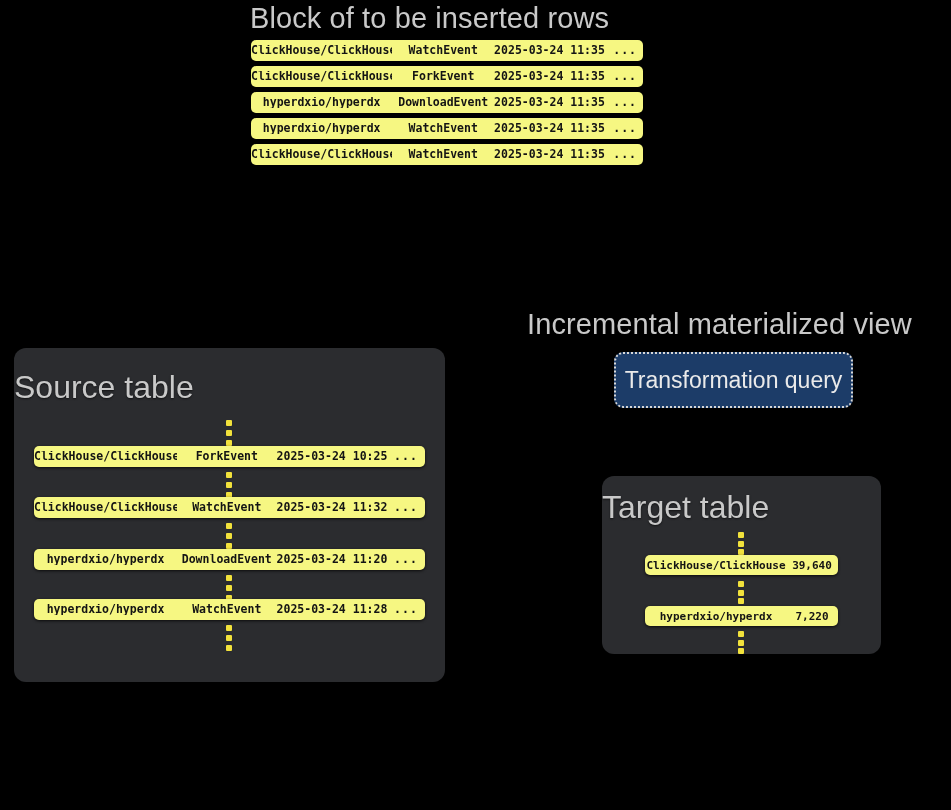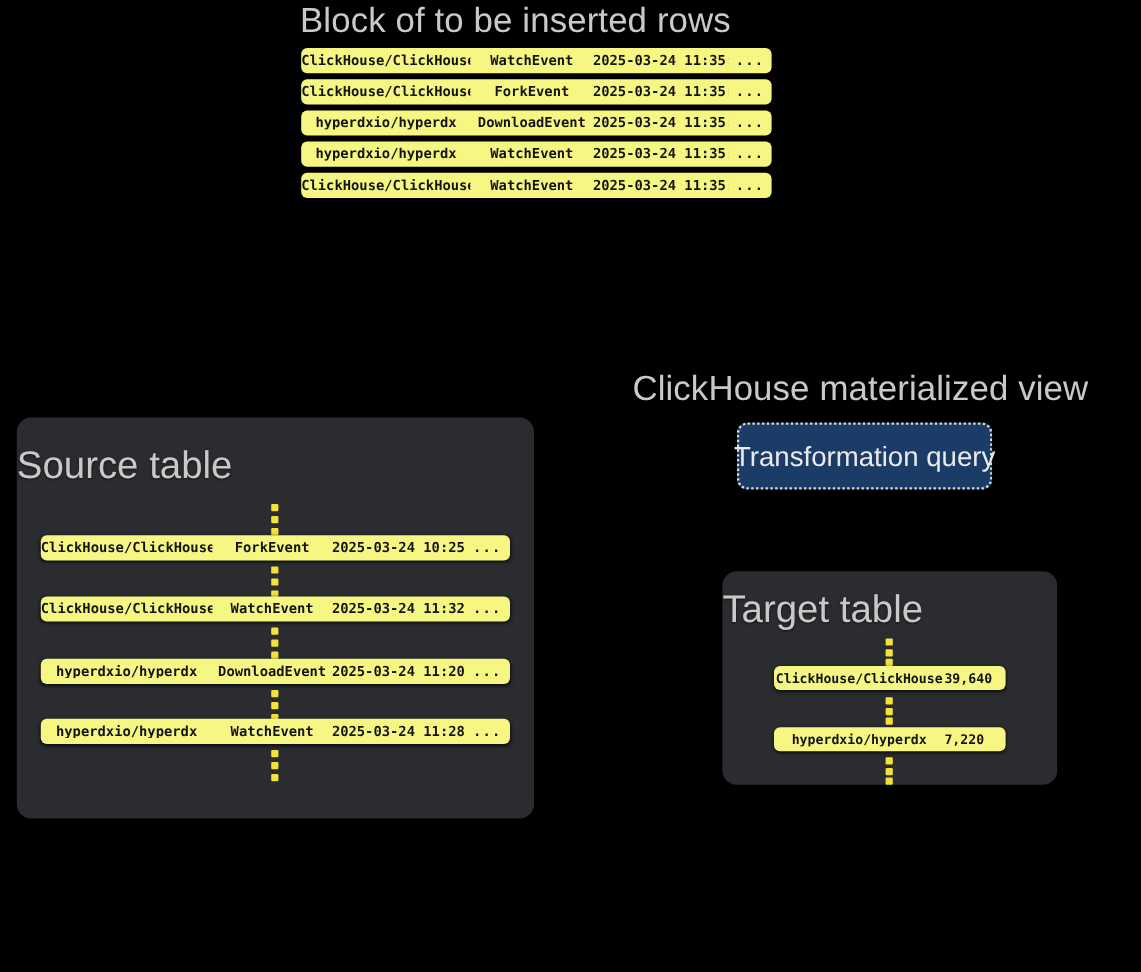--- a/index.html
+++ b/index.html
@@ -74,21 +74,21 @@
   
   .src-row { height: 21px; }
   .src-row .c-repo  { width: 158px; }
   .src-row .c-event { width: 110px; }
   .src-row .c-time  { width: 122px; text-align: left; }
   .src-row .c-dots  { width: 42px; text-align: center; letter-spacing: 1px; }
 
   
   .tgt-row { height: 20px; font-size: 11px; }
   .tgt-row .c-repo { width: 142px; text-align: center; }
-  .tgt-row .c-num  { width: 50px; text-align: left; padding-right: 0; }
+  .tgt-row .c-num  { width: 50px; text-align: center; padding-right: 0; }
 
   
   .vdots {
     position: absolute;
     width: 6px;
     display: flex;
     flex-direction: column;
     justify-content: space-between;
     align-items: center;
   }
@@ -209,23 +209,23 @@
   <span class="cell c-time">2025-03-24 11:28:32</span>
   <span class="cell c-dots">...</span>
 </div>
 
 <div class="vdots" style="left:226px; top:625px; height:26px;">
   <i></i>
     <i></i>
     <i></i>
 </div>
 
-<div class="heading" style="left:527px; top:308px;">ClickHouse materialized view</div>
-
-<div class="query-box" style="left:614px; top:352px; width:213px; height:56px;">
+<div class="heading" style="left:527px; top:308px;">Incremental materialized view</div>
+
+<div class="query-box" style="left:614px; top:352px; width:239px; height:56px;">
   <span>Transformation query</span>
 </div>
 
 <div class="card" style="left:602px; top:476px; width:279px; height:178px;">
   <div class="card-title" style="top:13px;">Target table</div>
 </div>
 
 <div class="vdots" style="left:738px; top:532px; height:23px;">
   <i></i>
     <i></i>

